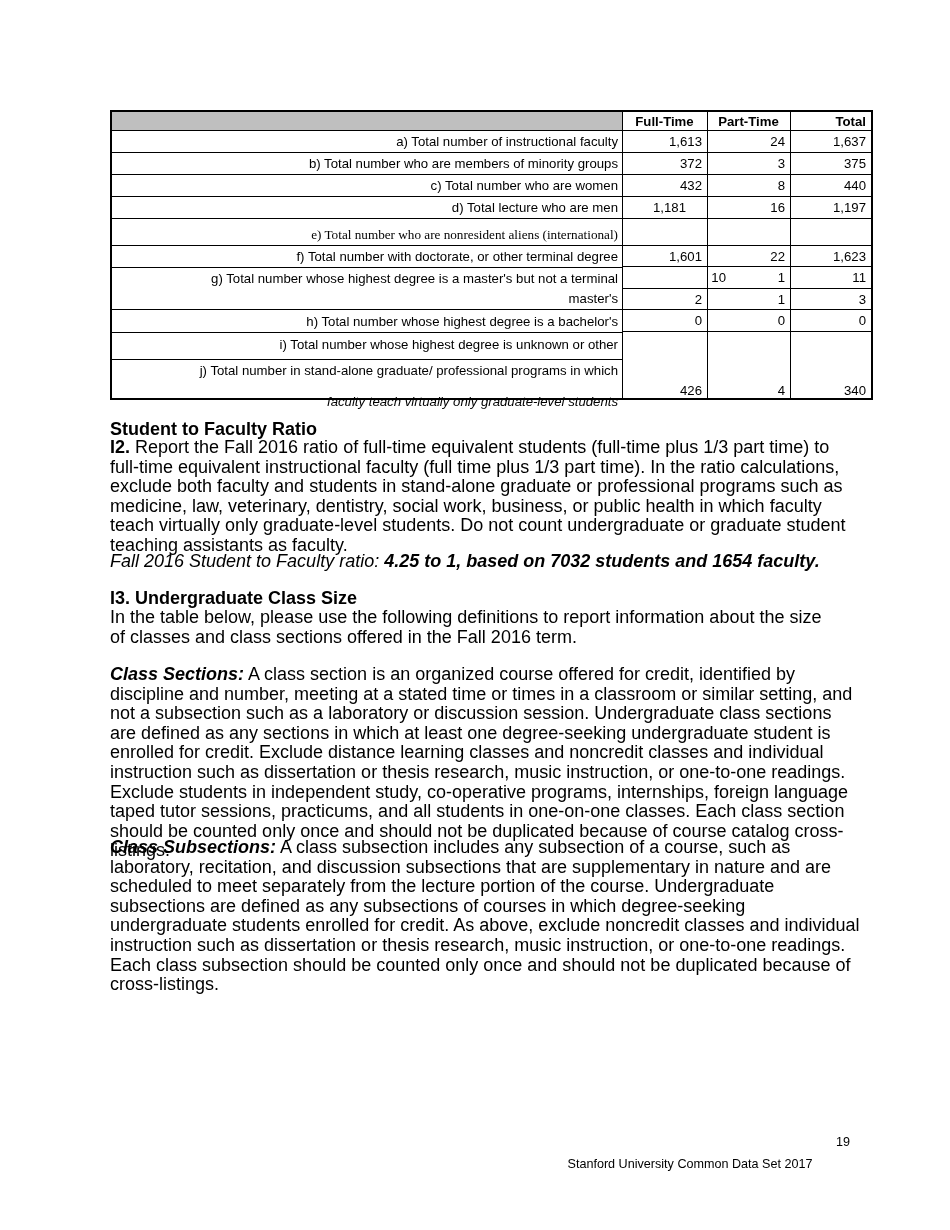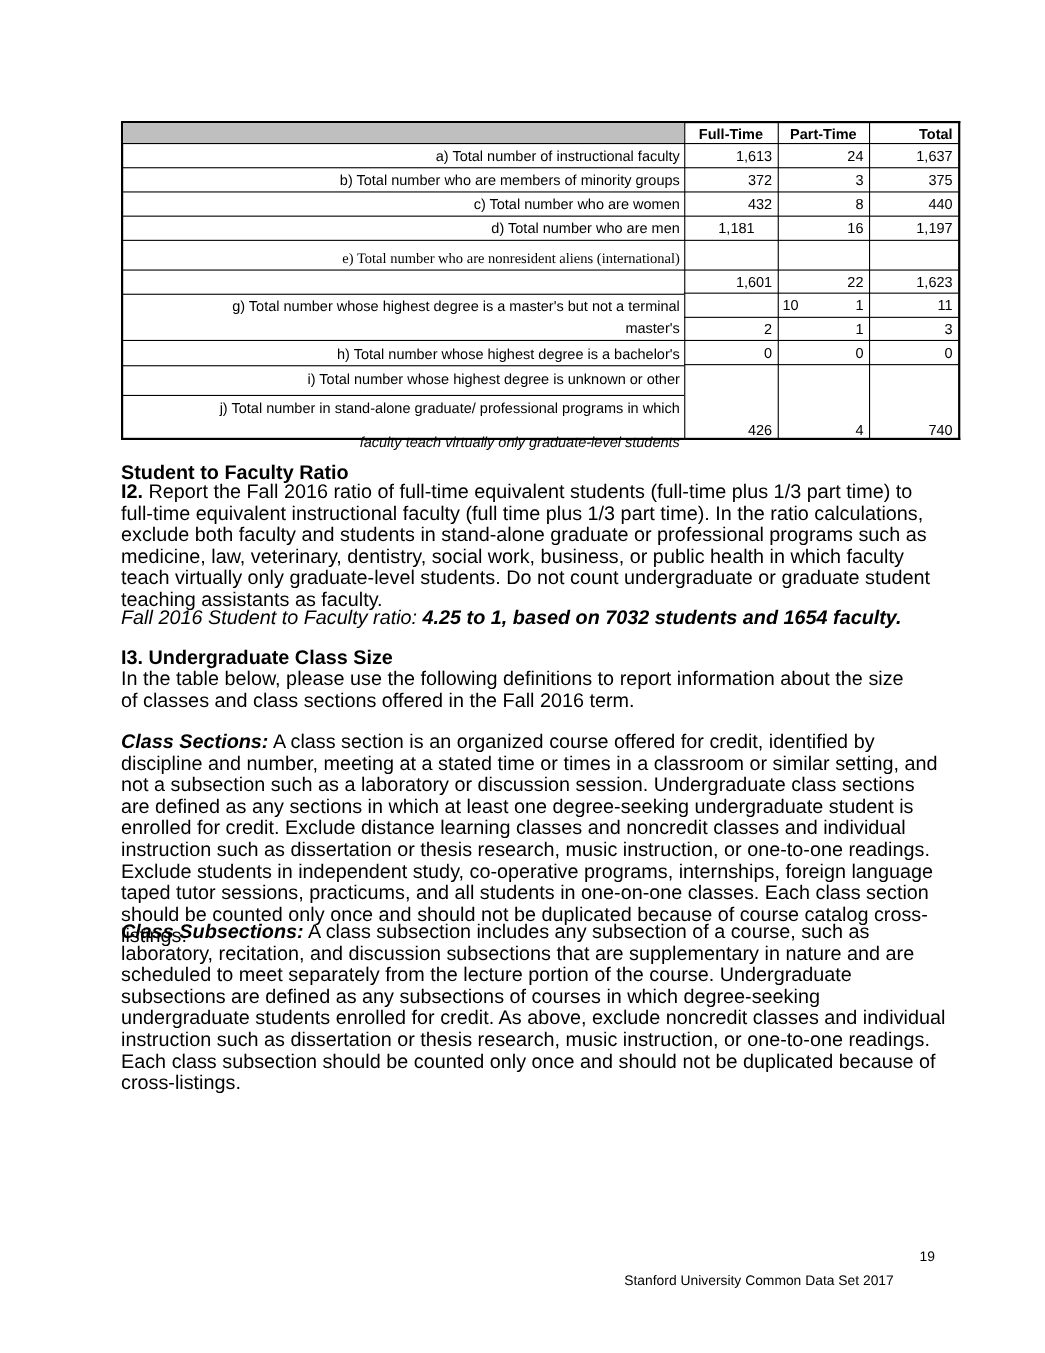--- a/index.html
+++ b/index.html
@@ -168,22 +168,23 @@
     <div class="hline" style="left:512px; top:199px; width:249px;"></div>
     <div class="hline" style="left:512px; top:221px; width:249px;"></div>
 
     <div class="cell-hdr" style="left:512px; top:3px; width:85px;">Full-Time</div>
     <div class="cell-hdr" style="left:597px; top:3px; width:83px;">Part-Time</div>
     <div class="cell-hdr right" style="left:680px; top:3px; width:81px;">Total</div>
 
     <div class="cell-label" style="left:4px; top:23px; width:508px;">a) Total number of instructional faculty</div>
     <div class="cell-label" style="left:4px; top:45px; width:508px;">b) Total number who are members of minority groups</div>
     <div class="cell-label" style="left:4px; top:67px; width:508px;">c) Total number who are women</div>
-    <div class="cell-label" style="left:4px; top:89px; width:508px;">d) Total number who are men</div>
+    <div class="cell-label" style="left:4px; top:89px; width:508px;">d) Total lecture who are men</div>
     <div class="cell-label" style="left:4px; top:116px; width:508px;font-family:Liberation Serif, serif;">e) Total number who are nonresident aliens (international)</div>
+    <div class="cell-label" style="left:4px; top:138px; width:508px;">f) Total number with doctorate, or other terminal degree</div>
     <div class="cell-label" style="left:4px; top:160px; width:508px;">g) Total number whose highest degree is a master's but not a terminal</div>
     <div class="cell-label" style="left:4px; top:180px; width:508px;">master's</div>
     <div class="cell-label" style="left:4px; top:203px; width:508px;">h) Total number whose highest degree is a bachelor's</div>
     <div class="cell-label" style="left:4px; top:226px; width:508px;">i) Total number whose highest degree is unknown or other</div>
     <div class="cell-label" style="left:4px; top:252px; width:508px;">j) Total number in stand-alone graduate/ professional programs in which</div>
     <div class="cell-label" style="left:4px; top:283px; width:508px;font-style:italic;">faculty teach virtually only graduate-level students</div>
 
     <div class="cell-num" style="left:512px; top:23px; width:85px;">1,613</div>
     <div class="cell-num" style="left:512px; top:45px; width:85px;">372</div>
     <div class="cell-num" style="left:512px; top:67px; width:85px;">432</div>
@@ -208,21 +209,21 @@
 
     <div class="cell-num" style="left:680px; top:23px; width:81px;">1,637</div>
     <div class="cell-num" style="left:680px; top:45px; width:81px;">375</div>
     <div class="cell-num" style="left:680px; top:67px; width:81px;">440</div>
     <div class="cell-num" style="left:680px; top:89px; width:81px;">1,197</div>
     <div class="cell-num" style="left:680px; top:114px; width:81px;"></div>
     <div class="cell-num" style="left:680px; top:138px; width:81px;">1,623</div>
     <div class="cell-num" style="left:680px; top:159px; width:81px;">11</div>
     <div class="cell-num" style="left:680px; top:181px; width:81px;">3</div>
     <div class="cell-num" style="left:680px; top:202px; width:81px;">0</div>
-    <div class="cell-num" style="left:680px; top:272px; width:81px;">740</div>
+    <div class="cell-num" style="left:680px; top:272px; width:81px;">340</div>
 
   </div>
 
   <div class="txt b" style="left:110px; top:420px; width:760px;">Student to Faculty Ratio</div>
 
   <div class="txt" style="left:110px; top:438px; width:745px;">
     <span class="b">I2.</span><span> Report the Fall 2016 ratio of full-time equivalent students (full-time plus 1/3 part time) to full-time equivalent instructional faculty (full time plus 1/3 part time). In the ratio calculations, exclude both faculty and students in stand-alone graduate or professional programs such as medicine, law, veterinary, dentistry, social work, business, or public health in which faculty teach virtually only graduate-level students. Do not count undergraduate or graduate student teaching assistants as faculty.</span>
   </div>
 
   <div class="txt" style="left:110px; top:552px; width:760px;font-style:italic;">

